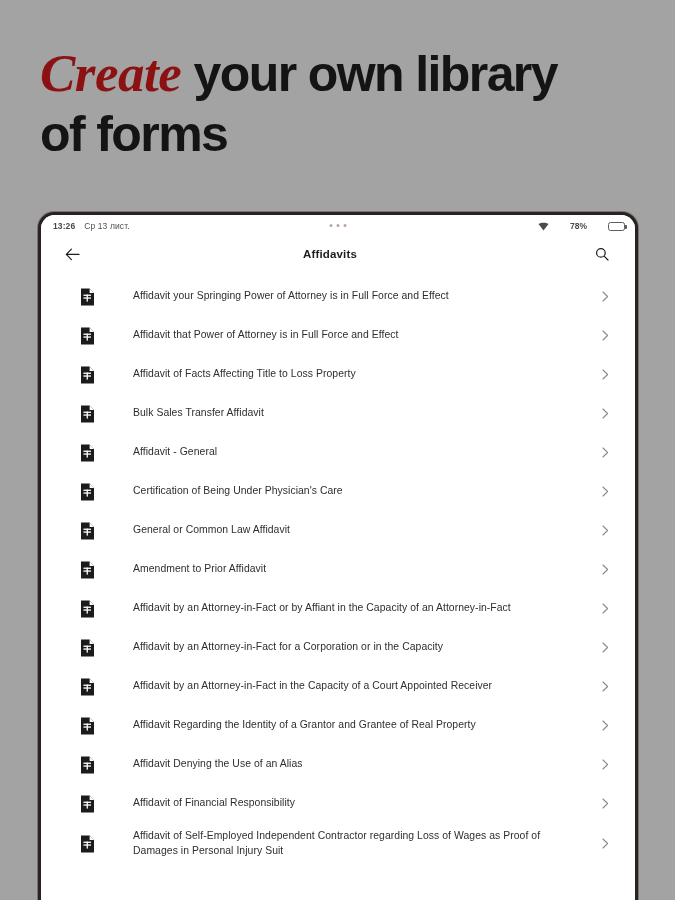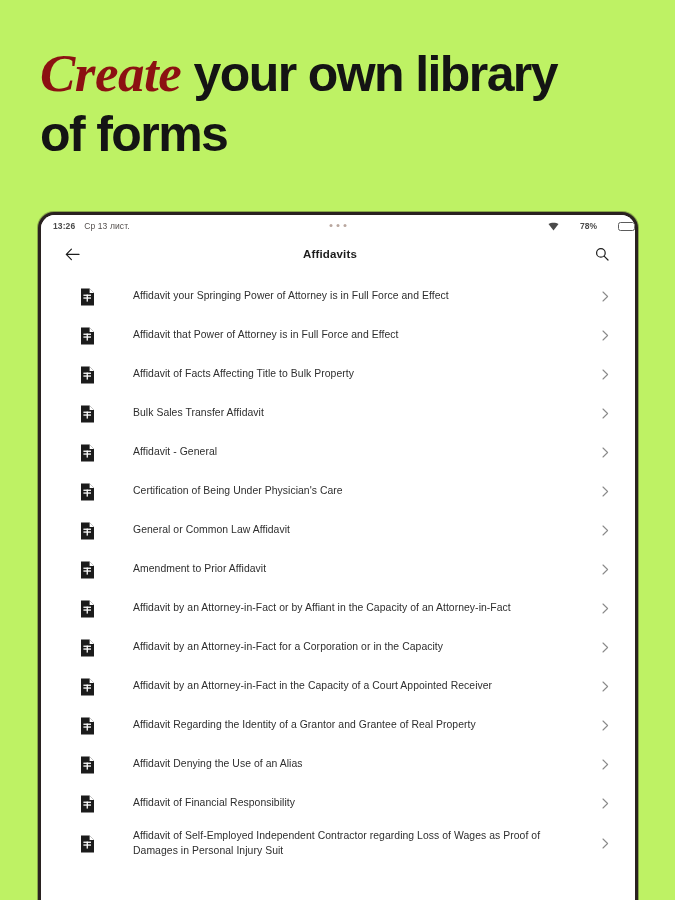--- a/index.html
+++ b/index.html
@@ -2,21 +2,21 @@
 <html><head>
 <meta charset="utf-8">
 <style>
   * { box-sizing: border-box; margin: 0; padding: 0; }
   html, body {
     width: 675px; height: 900px;
     overflow: hidden;
     background: #f0e1d9;
     font-family: "Liberation Sans", sans-serif;
   }
-  .page { position: relative; width: 675px; height: 900px; background: #bef264; }
+  .page { position: relative; width: 675px; height: 900px; background: #a3a3a3; }
 
   
   .headline {
     position: absolute;
     left: 40px; top: 46px;
     width: 600px;
     line-height: 1.03;
   }
   .headline-line { white-space: nowrap; }
   .hl-create {
@@ -61,21 +61,21 @@
     border-radius: 14px 14px 0 0;
     overflow: hidden;
   }
 
   
   .statusbar {
     position: relative;
     height: 22px;
     display: flex;
     align-items: center;
-    padding: 0 0 0 12px;
+    padding: 0 10px 0 12px;
     background: #ffffff;
     justify-content: flex-end;
   }
   .sb-left { display: flex; align-items: center; gap: 9px; }
   .sb-time, .sb-date {
     font-size: 8.5px;
     color: #4a4a4a;
     font-weight: 600;
     letter-spacing: 0.1px;
   }
@@ -267,21 +267,21 @@
           <div class="list-item">
     <span class="li-icon">
       <svg width="15" height="18" viewBox="0 0 15 18">
         <path d="M1 0.6 H9.6 L14 5 V17.4 H1 Z" fill="#1b1b1b"></path>
         <path d="M9.6 0.6 V5 H14 Z" fill="#ffffff"></path>
         <rect x="3.4" y="6.6" width="7.6" height="1.3" fill="#ffffff"></rect>
         <rect x="3.4" y="9.4" width="7.6" height="1.3" fill="#ffffff"></rect>
         <rect x="6.6" y="6.6" width="1.3" height="7" fill="#ffffff"></rect>
       </svg>
     </span>
-    <span class="li-label">Affidavit of Facts Affecting Title to Bulk Property</span>
+    <span class="li-label">Affidavit of Facts Affecting Title to Loss Property</span>
     <span class="li-chev">
       <svg width="7" height="11" viewBox="0 0 7 11">
         <path d="M1 1 L5.6 5.5 L1 10" fill="none" stroke="#8a8a8a" stroke-width="1.1" stroke-linecap="round" stroke-linejoin="round"></path>
       </svg>
     </span>
   </div>
           <div class="list-item">
     <span class="li-icon">
       <svg width="15" height="18" viewBox="0 0 15 18">
         <path d="M1 0.6 H9.6 L14 5 V17.4 H1 Z" fill="#1b1b1b"></path>

